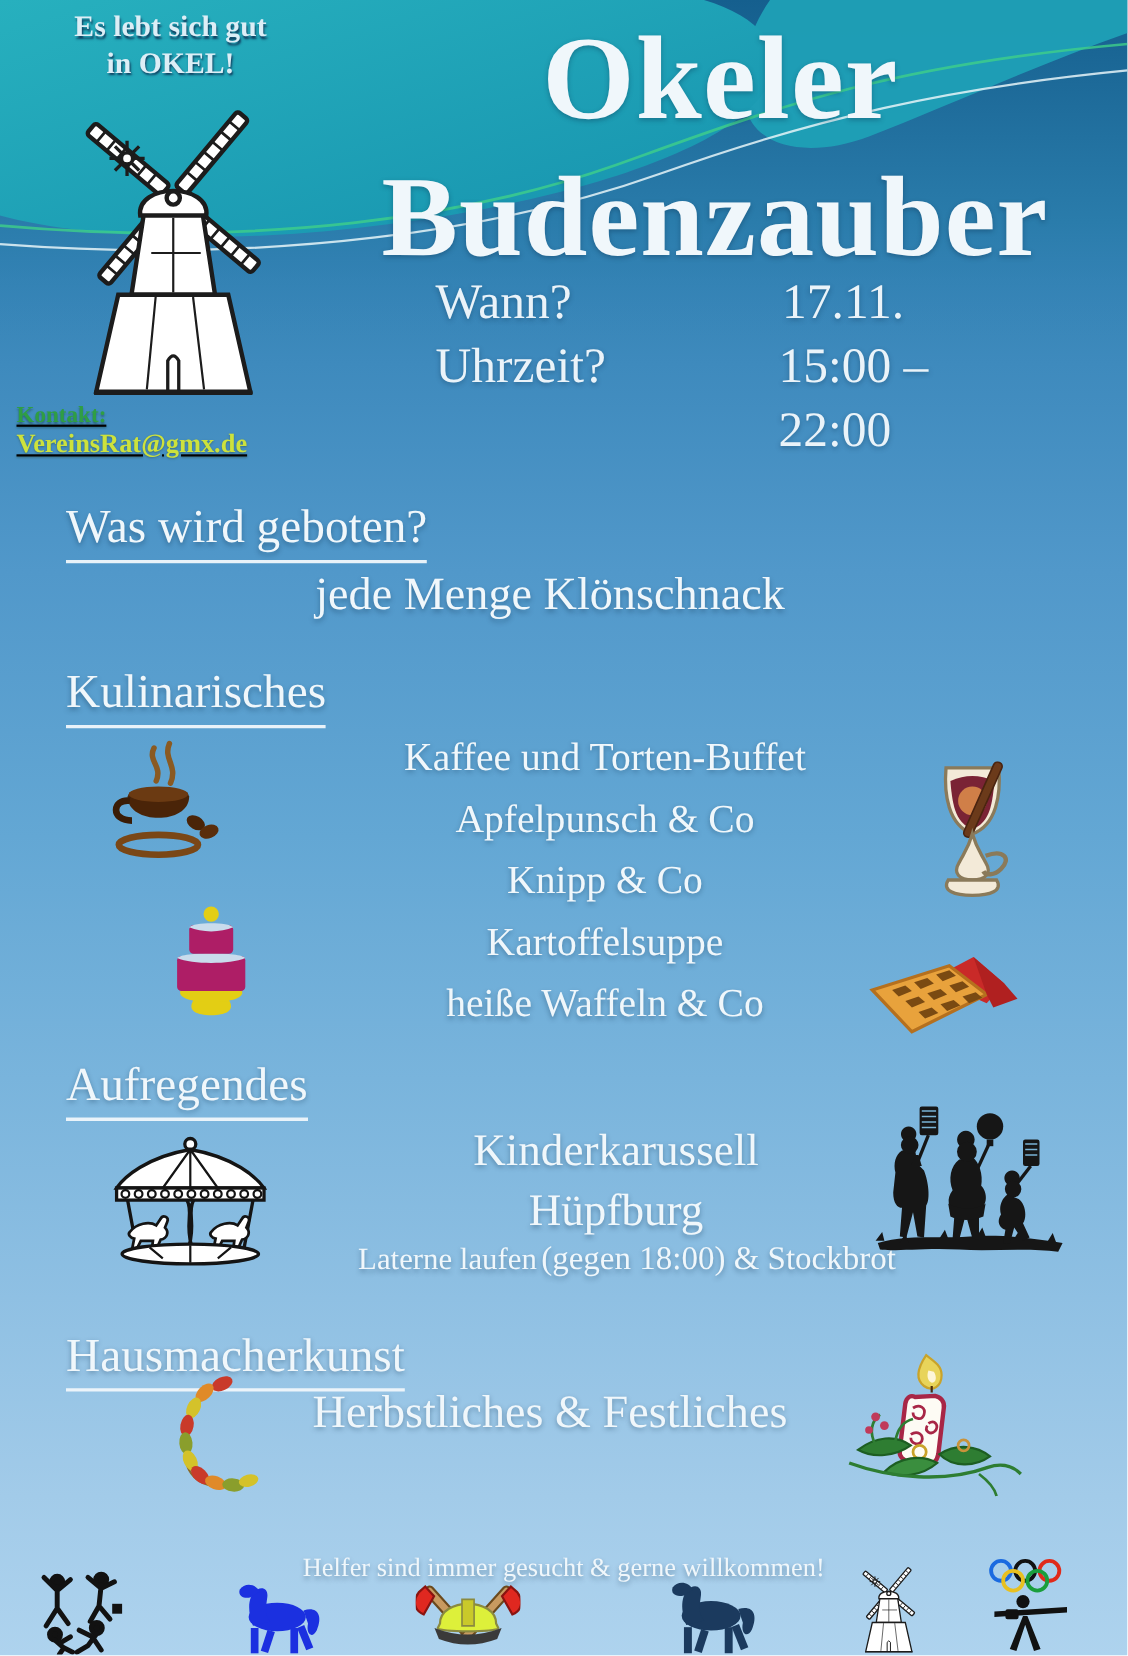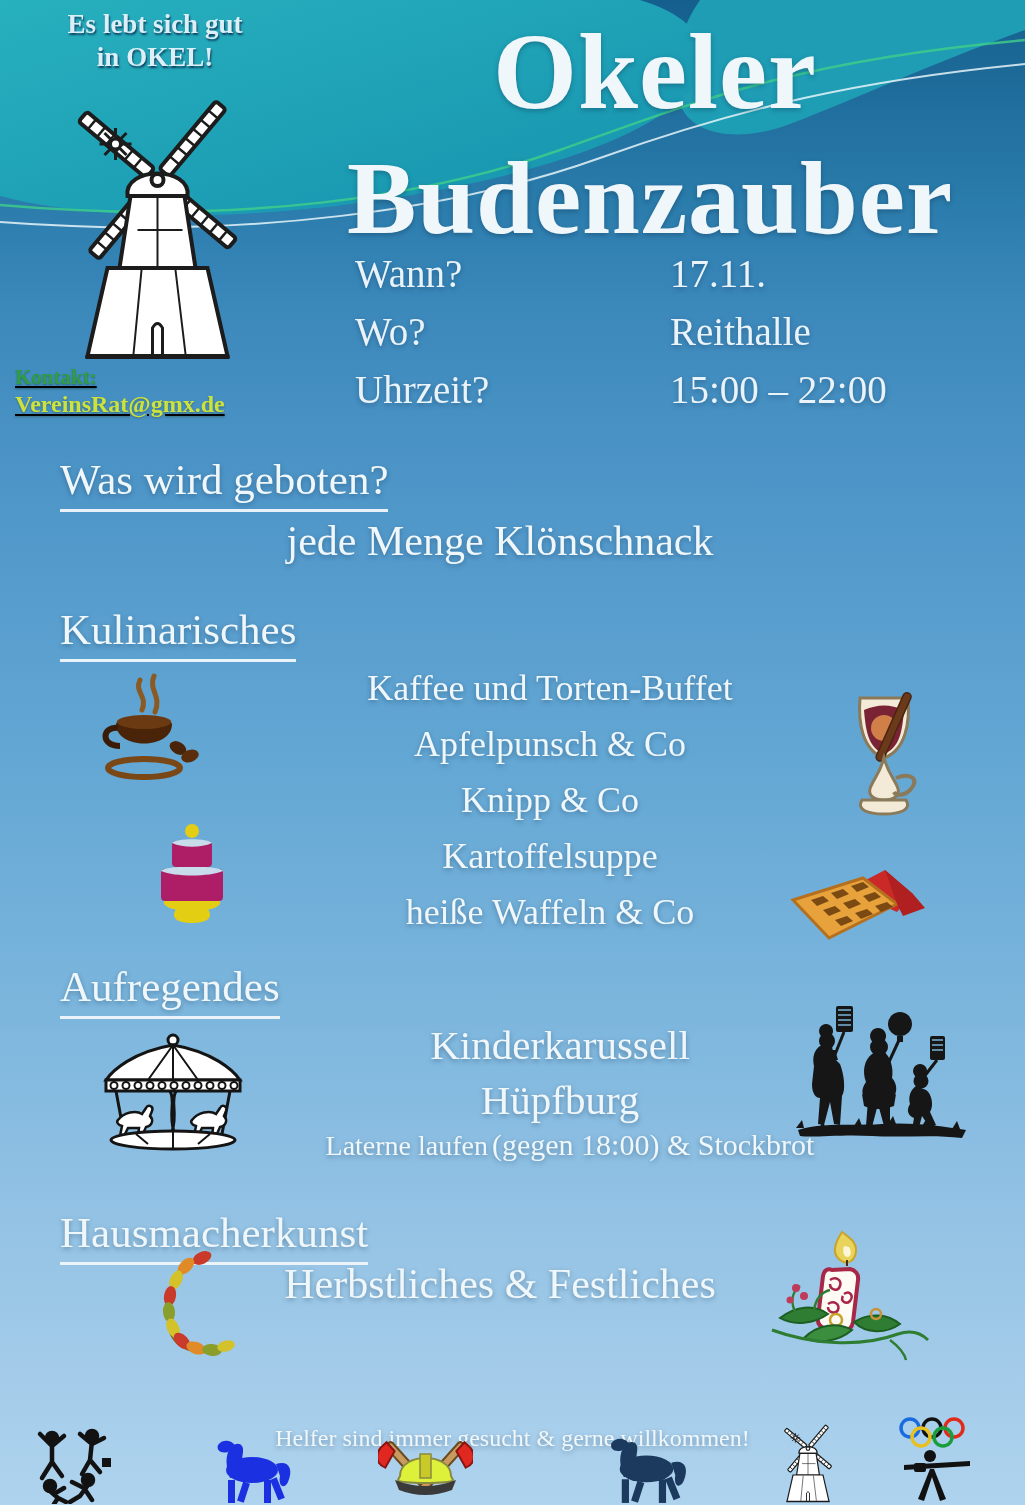--- a/index.html
+++ b/index.html
@@ -25,40 +25,40 @@
   .contact{left:15px;top:364px;width:280px;text-align:left;line-height:27px;text-decoration:underline;}
   .contact-label{font-size:21px;font-weight:bold;color:#2f9e44;text-shadow:0 1px 2px rgba(10,40,20,.4);}
   .contact-email{font-size:24px;font-weight:bold;color:#cde23c;text-shadow:0 1px 2px rgba(40,50,10,.4);}
 
   .title1{left:300px;top:10px;width:710px;text-align:center;
     font-size:108px;font-weight:bold;letter-spacing:1px;}
   .title2{left:290px;top:138px;width:720px;text-align:center;
     font-size:104px;font-weight:bold;letter-spacing:1px;}
 
   .schedule{left:355px;top:245px;width:600px;}
-  .schedule-row{display:flex;font-size:39px;line-height:58px;color:#eaf3f9;
-    text-shadow:0 2px 5px rgba(8,40,70,.35);}
+  .schedule-row{display:flex;font-size:45px;line-height:58px;color:#eaf3f9;
+    text-shadow:0 2px 5px rgba(8,40,70,.35);margin-left:41px;}
   .schedule-label{width:315px;}
 
   .h-underline{font-size:43px;color:#f0f7fb;text-shadow:0 2px 5px rgba(8,40,70,.35);text-decoration:underline;}
   .h-underline > span{display:inline-block;border-bottom:3px solid rgba(240,247,251,.95);padding-bottom:5px;}
 
   .intro-sub{left:150px;top:517px;width:700px;text-align:center;font-size:42px;}
 
   .food-list{left:230px;top:660px;width:640px;text-align:center;
     font-size:36px;line-height:56px;}
   .activity-list{left:250px;top:1018px;width:620px;text-align:center;
     font-size:41px;line-height:55px;}
   .laterne-line{left:200px;top:1128px;width:740px;text-align:center;}
   .laterne-main{font-size:28px;}
   .laterne-note{font-size:30px;}
   .herbst-line{left:230px;top:1260px;width:540px;text-align:center;font-size:42px;}
 
   .footer1{left:0;top:1370px;width:1025px;text-align:center;font-size:31px;}
-  .footer2{left:0;top:1413px;width:1025px;text-align:center;font-size:24px;margin-top:12px;}
+  .footer2{left:0;top:1413px;width:1025px;text-align:center;font-size:24px;}
 
   svg{display:block;}
 </style>
 </head>
 <body>
 
 <div id="poster">
 
   <svg id="top-waves" viewBox="0 0 1025 350" preserveAspectRatio="none" aria-hidden="true">
     <defs>
@@ -125,24 +125,20 @@
     <div class="contact-email">VereinsRat@gmx.de</div>
   </div>
 
   <div class="abs title1 white">Okeler</div>
   <div class="abs title2 white">Budenzauber</div>
 
   <div class="abs schedule">
     <div class="schedule-row">
       <span class="schedule-label">Wann?</span>
       <span>17.11.</span>
-    </div>
-    <div class="schedule-row">
-      <span class="schedule-label">Wo?</span>
-      <span>Reithalle</span>
     </div>
     <div class="schedule-row">
       <span class="schedule-label">Uhrzeit?</span>
       <span>15:00 – 22:00</span>
     </div>
   </div>
 
   <div class="abs h-underline" style="left:60px;top:455px;">
     <span>Was wird geboten?</span>
   </div>

